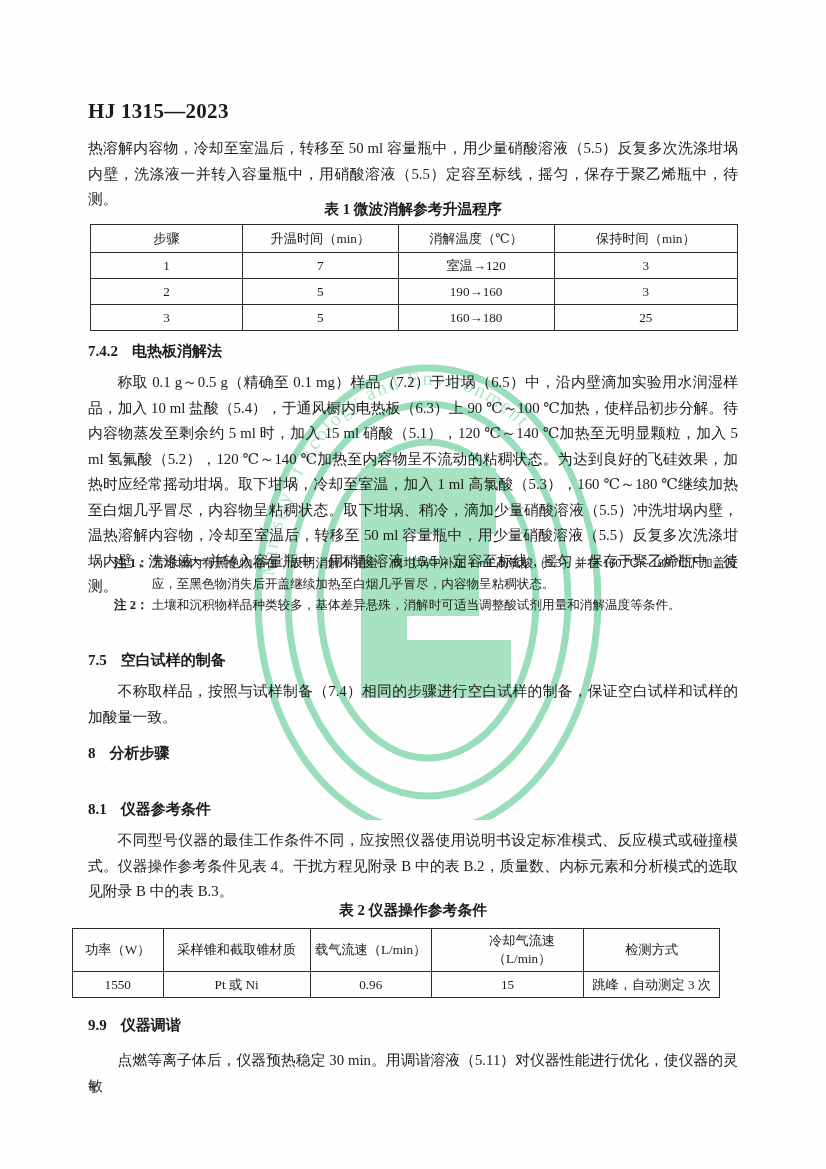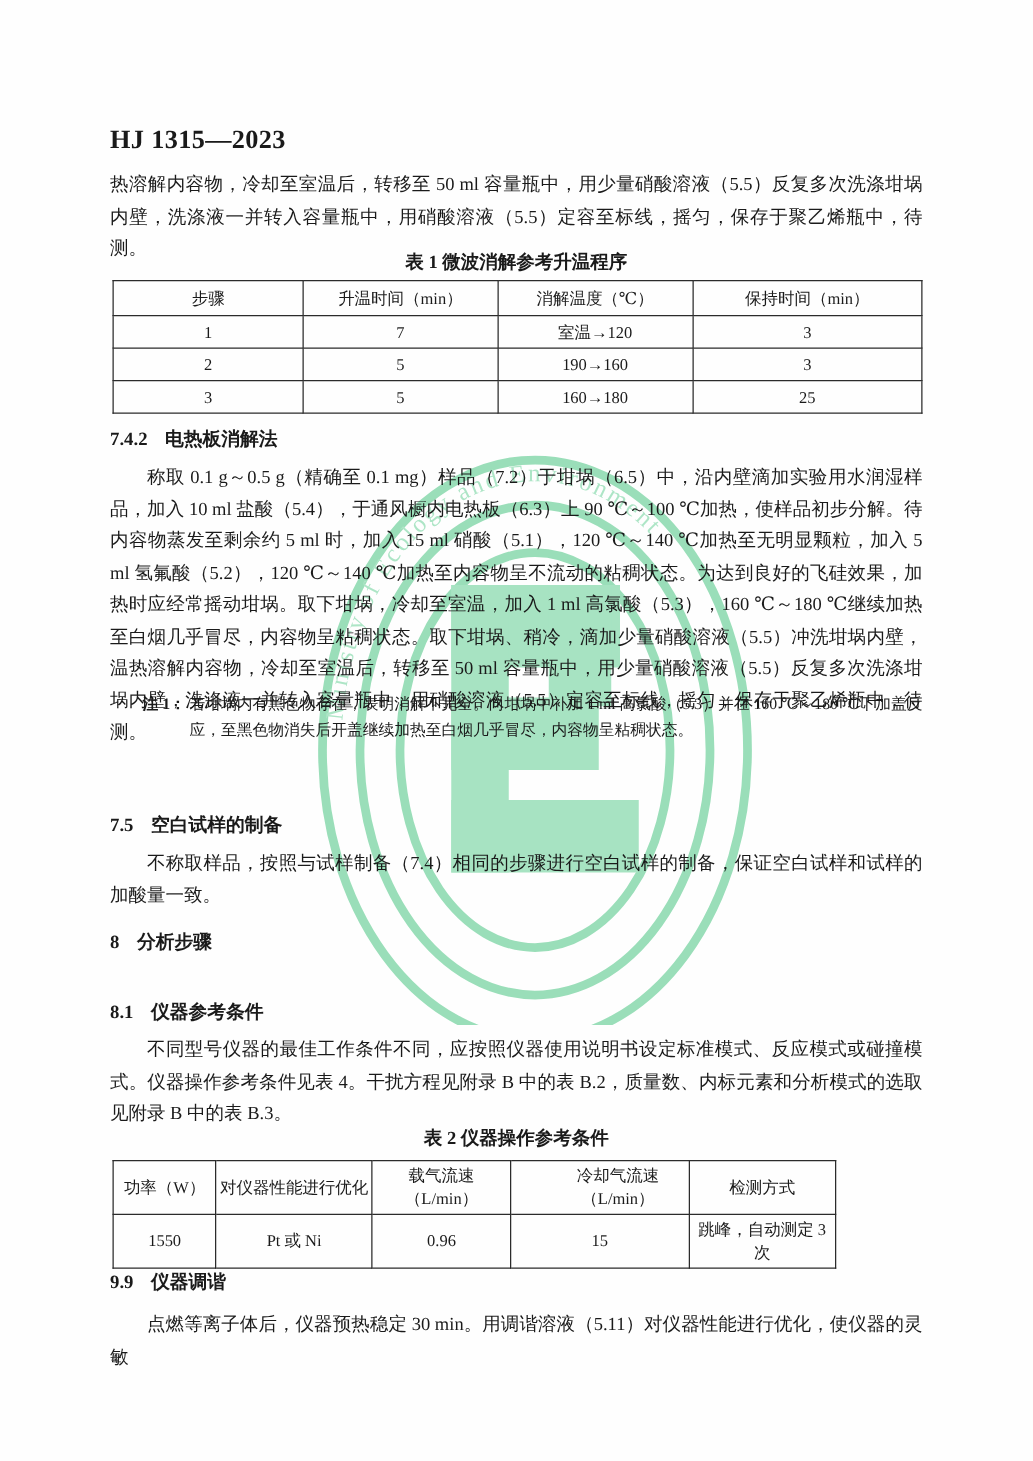--- a/index.html
+++ b/index.html
@@ -196,45 +196,49 @@
       <span class="num">7.4.2</span><span class="gap"></span><span>电热板消解法</span>
     </div>
 
     <div class="body-block indent" style="top:370px;">称取 0.1 g～0.5 g（精确至 0.1 mg）样品（7.2）于坩埚（6.5）中，沿内壁滴加实验用水润湿样品，加入 10 ml 盐酸（5.4），于通风橱内电热板（6.3）上 90 ℃～100 ℃加热，使样品初步分解。待内容物蒸发至剩余约 5 ml 时，加入 15 ml 硝酸（5.1），120 ℃～140 ℃加热至无明显颗粒，加入 5 ml 氢氟酸（5.2），120 ℃～140 ℃加热至内容物呈不流动的粘稠状态。为达到良好的飞硅效果，加热时应经常摇动坩埚。取下坩埚，冷却至室温，加入 1 ml 高氯酸（5.3），160 ℃～180 ℃继续加热至白烟几乎冒尽，内容物呈粘稠状态。取下坩埚、稍冷，滴加少量硝酸溶液（5.5）冲洗坩埚内壁，温热溶解内容物，冷却至室温后，转移至 50 ml 容量瓶中，用少量硝酸溶液（5.5）反复多次洗涤坩埚内壁，洗涤液一并转入容量瓶中，用硝酸溶液（5.5）定容至标线，摇匀，保存于聚乙烯瓶中，待测。</div>
 
     <div class="notes" style="top:553px;">
       <div class="note-row">
         <span class="note-label">注 1：</span>
         <span class="note-text">若坩埚内有黑色物存在，表明消解不完全。向坩埚中补加 1 ml 高氯酸（5.3）并在 160 ℃～180 ℃下加盖反应，至黑色物消失后开盖继续加热至白烟几乎冒尽，内容物呈粘稠状态。</span>
       </div>
+      <div class="note-row">
+        <span class="note-label">注 2：</span>
+        <span class="note-text">土壤和沉积物样品种类较多，基体差异悬殊，消解时可适当调整酸试剂用量和消解温度等条件。</span>
+      </div>
     </div>
 
     <div class="sect-head" style="top:651px;">
       <span class="num">7.5</span><span class="gap"></span><span>空白试样的制备</span>
     </div>
 
     <div class="body-block indent" style="top:679px;">不称取样品，按照与试样制备（7.4）相同的步骤进行空白试样的制备，保证空白试样和试样的加酸量一致。</div>
 
     <div class="sect-head" style="top:744px;">
       <span class="num">8</span><span class="gap"></span><span>分析步骤</span>
     </div>
 
     <div class="sect-head" style="top:800px;">
       <span class="num">8.1</span><span class="gap"></span><span>仪器参考条件</span>
     </div>
 
     <div class="body-block indent" style="top:828px;">不同型号仪器的最佳工作条件不同，应按照仪器使用说明书设定标准模式、反应模式或碰撞模式。仪器操作参考条件见表 4。干扰方程见附录 B 中的表 B.2，质量数、内标元素和分析模式的选取见附录 B 中的表 B.3。</div>
 
     <div class="tbl-caption" style="top:901px;">表 2   仪器操作参考条件</div>
 
-    <table class="doc-table" style="left:90px; top:928px; width:579px;">
+    <table class="doc-table" style="left:72px; top:928px; width:648px;">
       <thead>
         <tr>
           <td style="width:92px;">功率（W）</td>
-          <td style="width:160px;">对仪器性能进行优化</td>
+          <td style="width:160px;">采样锥和截取锥材质</td>
           <td style="width:124px;">载气流速（L/min）</td>
           <td style="width:127px;padding-left:31px;">冷却气流速（L/min）</td>
           <td style="width:145px;">检测方式</td>
         </tr>
       </thead>
       <tbody>
         <tr>
           <td>1550</td>
           <td>Pt 或 Ni</td>
           <td>0.96</td>

